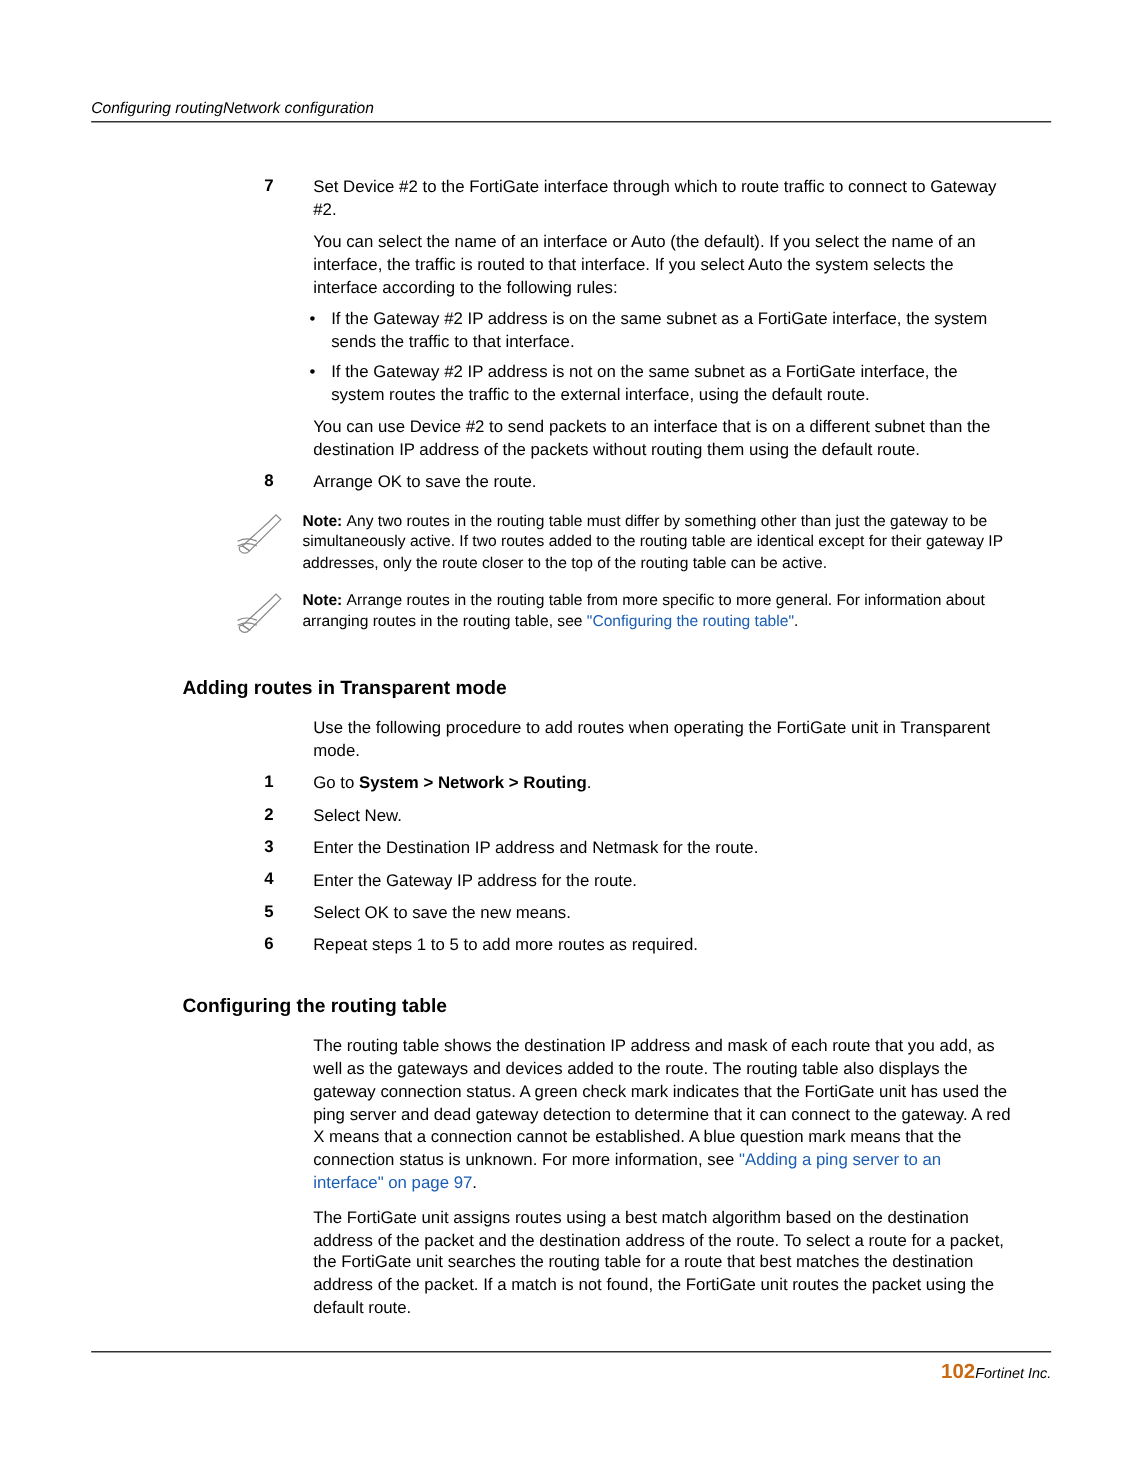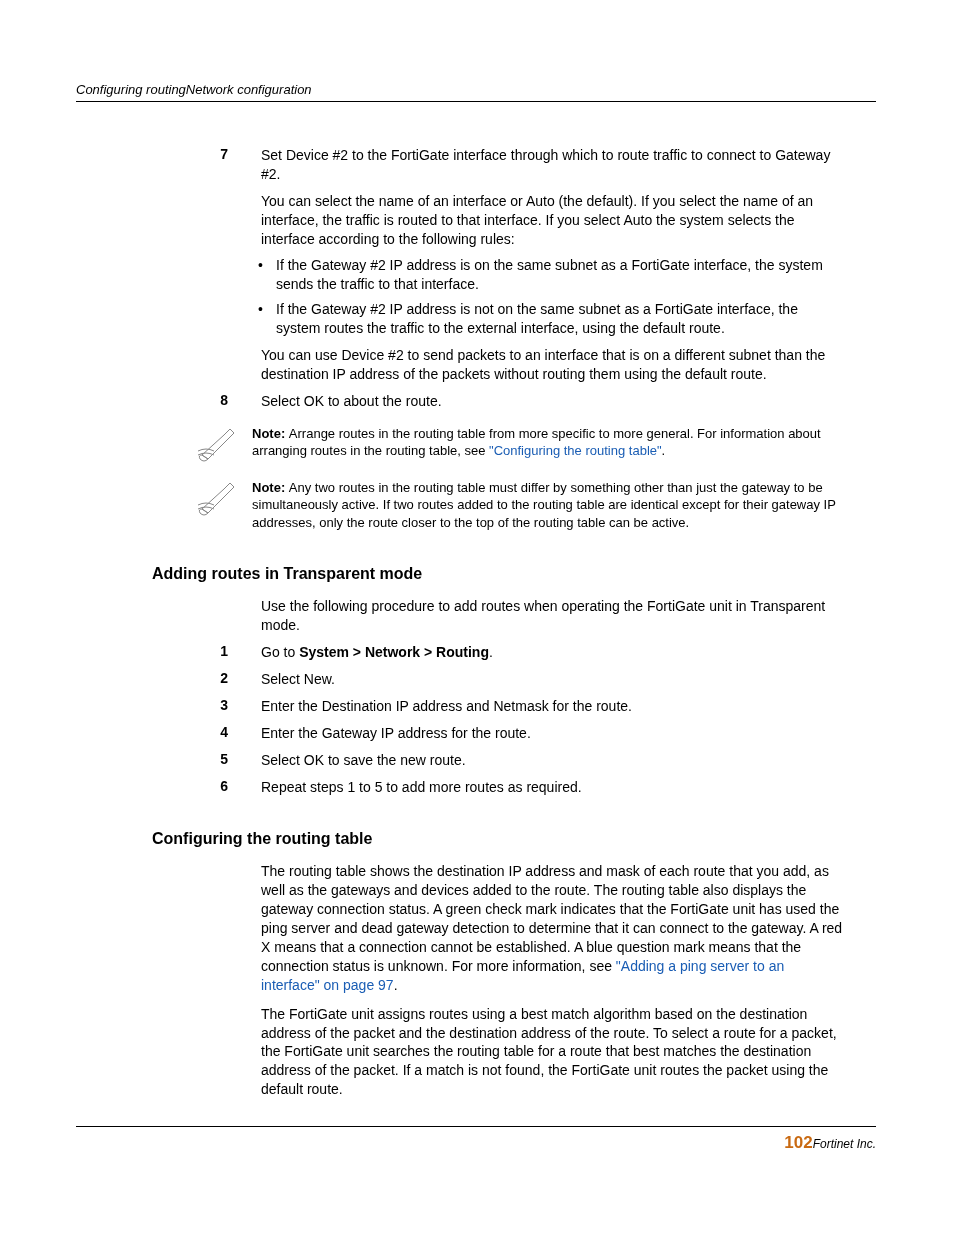--- a/index.html
+++ b/index.html
@@ -128,49 +128,49 @@
         <div class="sub-bullet">If the Gateway #2 IP address is on the same subnet as a FortiGate interface, the system sends the traffic to that interface.</div>
         <div class="sub-bullet">If the Gateway #2 IP address is not on the same subnet as a FortiGate interface, the system routes the traffic to the external interface, using the default route.</div>
       </div>
       <div class="para">You can use Device #2 to send packets to an interface that is on a different subnet than the destination IP address of the packets without routing them using the default route.</div>
     </div>
   </div>
 
   <div class="content-block">
     <div class="ol-item">
       <span class="ol-num">8</span>
-      <div class="para">Select OK to about the route.</div>
+      <div class="para">Arrange OK to save the route.</div>
     </div>
   </div>
 
   <div class="note-row">
     <div class="note-icon">
       <svg viewBox="0 0 44 40" class="note-svg">
         <path d="M8 30 L30 10 L36 4 L40 8 L34 14 L14 34 Z"></path>
         <path d="M6 34 Q4 30 8 30 L14 34 Q10 38 6 34 Z"></path>
         <path d="M4 26 Q12 22 20 26"></path>
         <path d="M4 30 Q12 26 20 30"></path>
       </svg>
     </div>
     <div class="note-text">
-      <b>Note: </b><span>Arrange routes in the routing table from more specific to more general. For information about arranging routes in the routing table, see </span><span class="link">"Configuring the routing table"</span><span>.</span>
+      <b>Note: </b><span>Any two routes in the routing table must differ by something other than just the gateway to be simultaneously active. If two routes added to the routing table are identical except for their gateway IP addresses, only the route closer to the top of the routing table can be active.</span>
     </div>
   </div>
 
   <div class="note-row">
     <div class="note-icon">
       <svg viewBox="0 0 44 40" class="note-svg">
         <path d="M8 30 L30 10 L36 4 L40 8 L34 14 L14 34 Z"></path>
         <path d="M6 34 Q4 30 8 30 L14 34 Q10 38 6 34 Z"></path>
         <path d="M4 26 Q12 22 20 26"></path>
         <path d="M4 30 Q12 26 20 30"></path>
       </svg>
     </div>
     <div class="note-text">
-      <b>Note: </b><span>Any two routes in the routing table must differ by something other than just the gateway to be simultaneously active. If two routes added to the routing table are identical except for their gateway IP addresses, only the route closer to the top of the routing table can be active.</span>
+      <b>Note: </b><span>Arrange routes in the routing table from more specific to more general. For information about arranging routes in the routing table, see </span><span class="link">"Configuring the routing table"</span><span>.</span>
     </div>
   </div>
 
   <div class="h2">Adding routes in Transparent mode</div>
 
   <div class="content-block">
     <div class="para">Use the following procedure to add routes when operating the FortiGate unit in Transparent mode.</div>
 
     <div class="ol-item">
       <span class="ol-num">1</span>
@@ -185,21 +185,21 @@
     <div class="ol-item">
       <span class="ol-num">3</span>
       <div class="para">Enter the Destination IP address and Netmask for the route.</div>
     </div>
     <div class="ol-item">
       <span class="ol-num">4</span>
       <div class="para">Enter the Gateway IP address for the route.</div>
     </div>
     <div class="ol-item">
       <span class="ol-num">5</span>
-      <div class="para">Select OK to save the new route.</div>
+      <div class="para">Select OK to save the new means.</div>
     </div>
     <div class="ol-item">
       <span class="ol-num">6</span>
       <div class="para">Repeat steps 1 to 5 to add more routes as required.</div>
     </div>
   </div>
 
   <div class="h2">Configuring the routing table</div>
 
   <div class="content-block">

